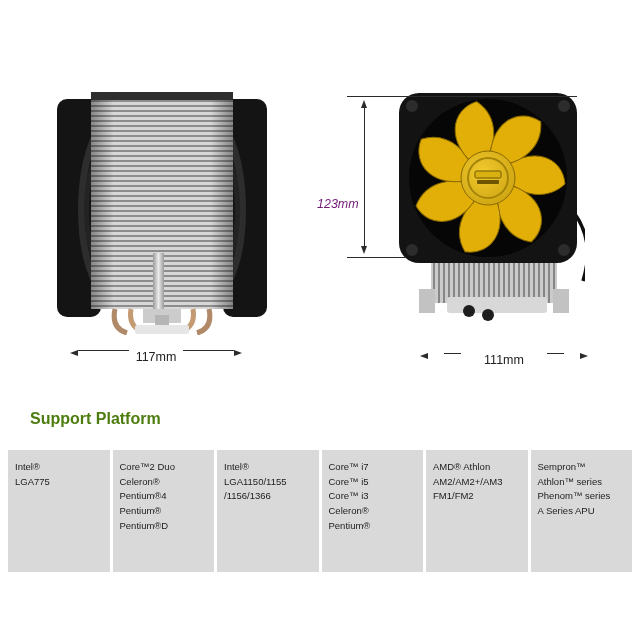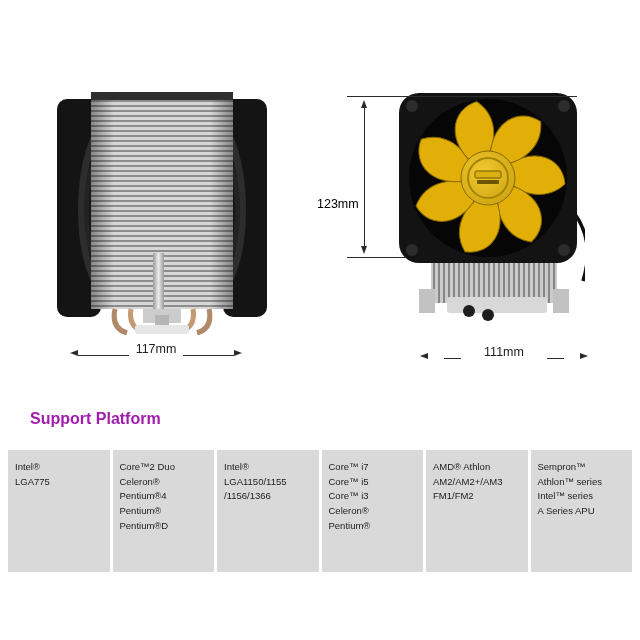--- a/index.html
+++ b/index.html
@@ -3,34 +3,34 @@
 <meta charset="utf-8">
 <style>
   html,body{margin:0;padding:0;background:#fff;}
   .canvas{
     position:relative;width:640px;height:640px;background:#ffffff;
     font-family:"Liberation Sans","DejaVu Sans",sans-serif;color:#1a1a1a;overflow:hidden;
   }
   .abs{position:absolute;}
 
   
-  .dim-h{display:flex;align-items:flex-end;height:14px;}
+  .dim-h{display:flex;align-items:flex-start;height:14px;margin-top:8px;}
   .dim-h .line{flex:1;height:1px;background:#2b2b2b;}
   .arrow-l{width:0;height:0;border-right:8px solid #2b2b2b;border-top:3px solid transparent;border-bottom:3px solid transparent;}
   .arrow-r{width:0;height:0;border-left:8px solid #2b2b2b;border-top:3px solid transparent;border-bottom:3px solid transparent;}
   .dim-label{padding:0 7px;font-size:12.5px;color:#222;white-space:nowrap;}
   .dim-v{display:flex;flex-direction:column;align-items:center;width:12px;}
   .dim-v .vline{flex:1;width:1px;background:#2b2b2b;}
   .arrow-u{width:0;height:0;border-bottom:8px solid #2b2b2b;border-left:3px solid transparent;border-right:3px solid transparent;}
   .arrow-d{width:0;height:0;border-top:8px solid #2b2b2b;border-left:3px solid transparent;border-right:3px solid transparent;}
   .ext-line{position:absolute;height:1px;background:#2b2b2b;}
-  .dim-label-v{position:absolute;font-size:12.5px;color:#000000;}
+  .dim-label-v{position:absolute;font-size:12.5px;color:#701a75;font-style:italic;}
 
   
-  .sp-title{position:absolute;left:30px;top:410px;font-size:16px;font-weight:bold;color:#a21caf;}
+  .sp-title{position:absolute;left:30px;top:410px;font-size:16px;font-weight:bold;color:#4d7c0f;}
   .sp-table{position:absolute;left:8px;top:450px;width:624px;display:flex;gap:3px;}
   .sp-cell{
     flex:1;height:122px;background:#d9d9d9;box-sizing:border-box;
     padding:10px 7px;font-size:9.5px;line-height:1.55;color:#1c1c1c;
     white-space:pre-line;overflow:hidden;
   }
 </style>
 </head>
 <body>
 
@@ -178,17 +178,17 @@
     <div class="sp-cell">Core™ i7
 Core™ i5
 Core™ i3
 Celeron®
 Pentium®</div>
     <div class="sp-cell">AMD® Athlon
 AM2/AM2+/AM3
 FM1/FM2</div>
     <div class="sp-cell">Sempron™
 Athlon™ series
-Intel™ series
+Phenom™ series
 A Series APU</div>
   </div>
 
 </div>
 
 </body></html>

